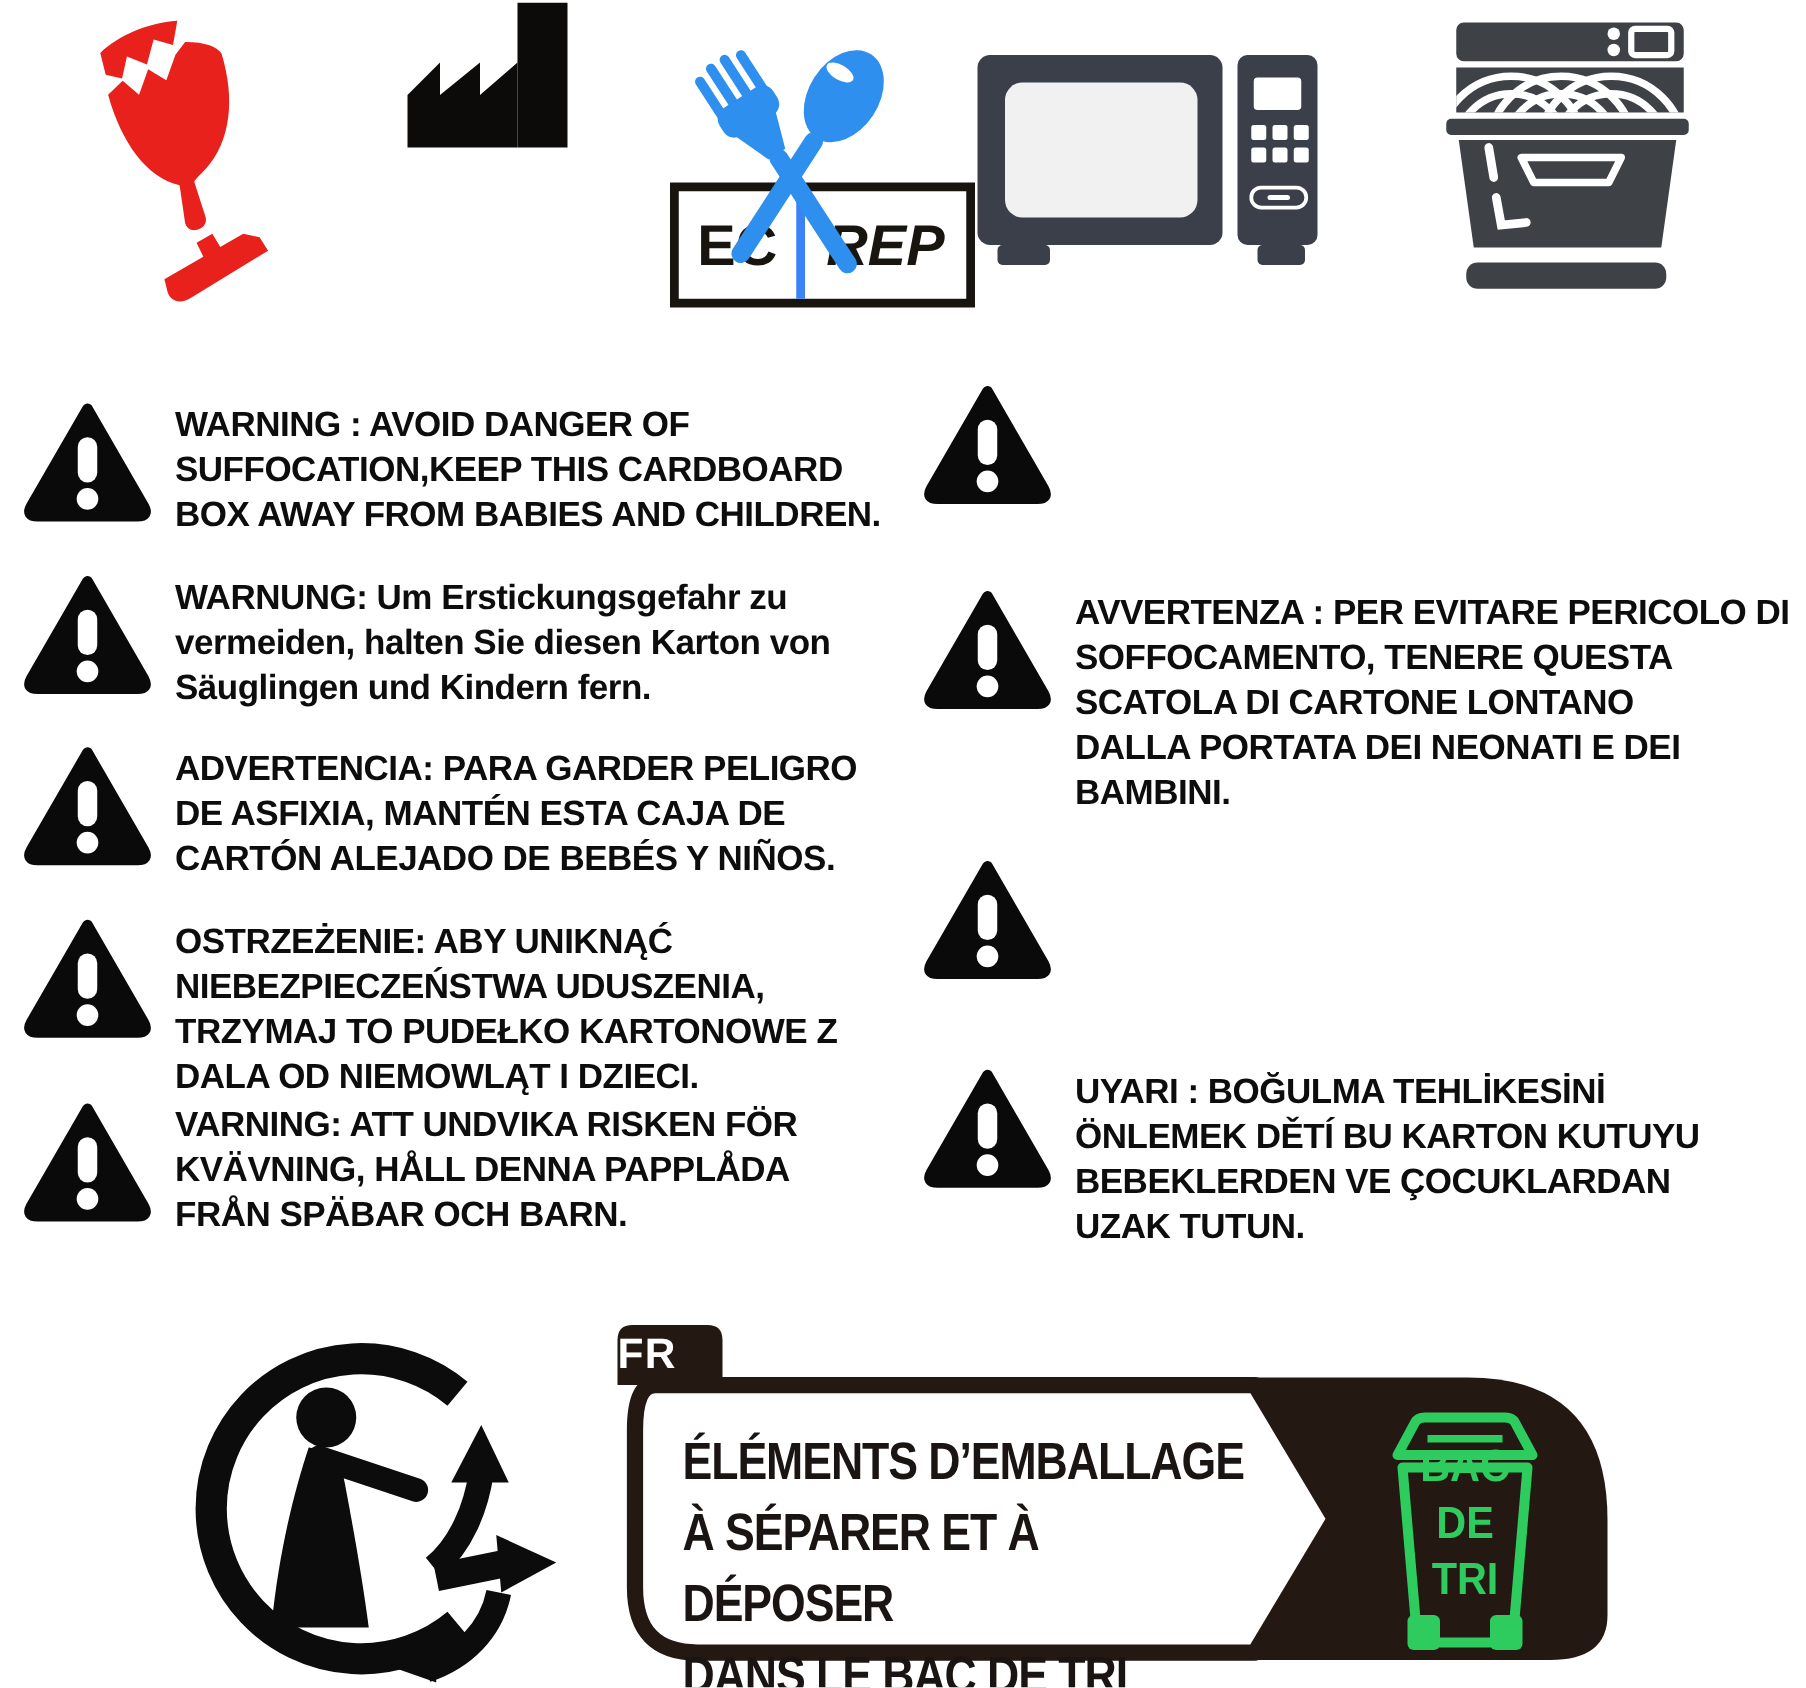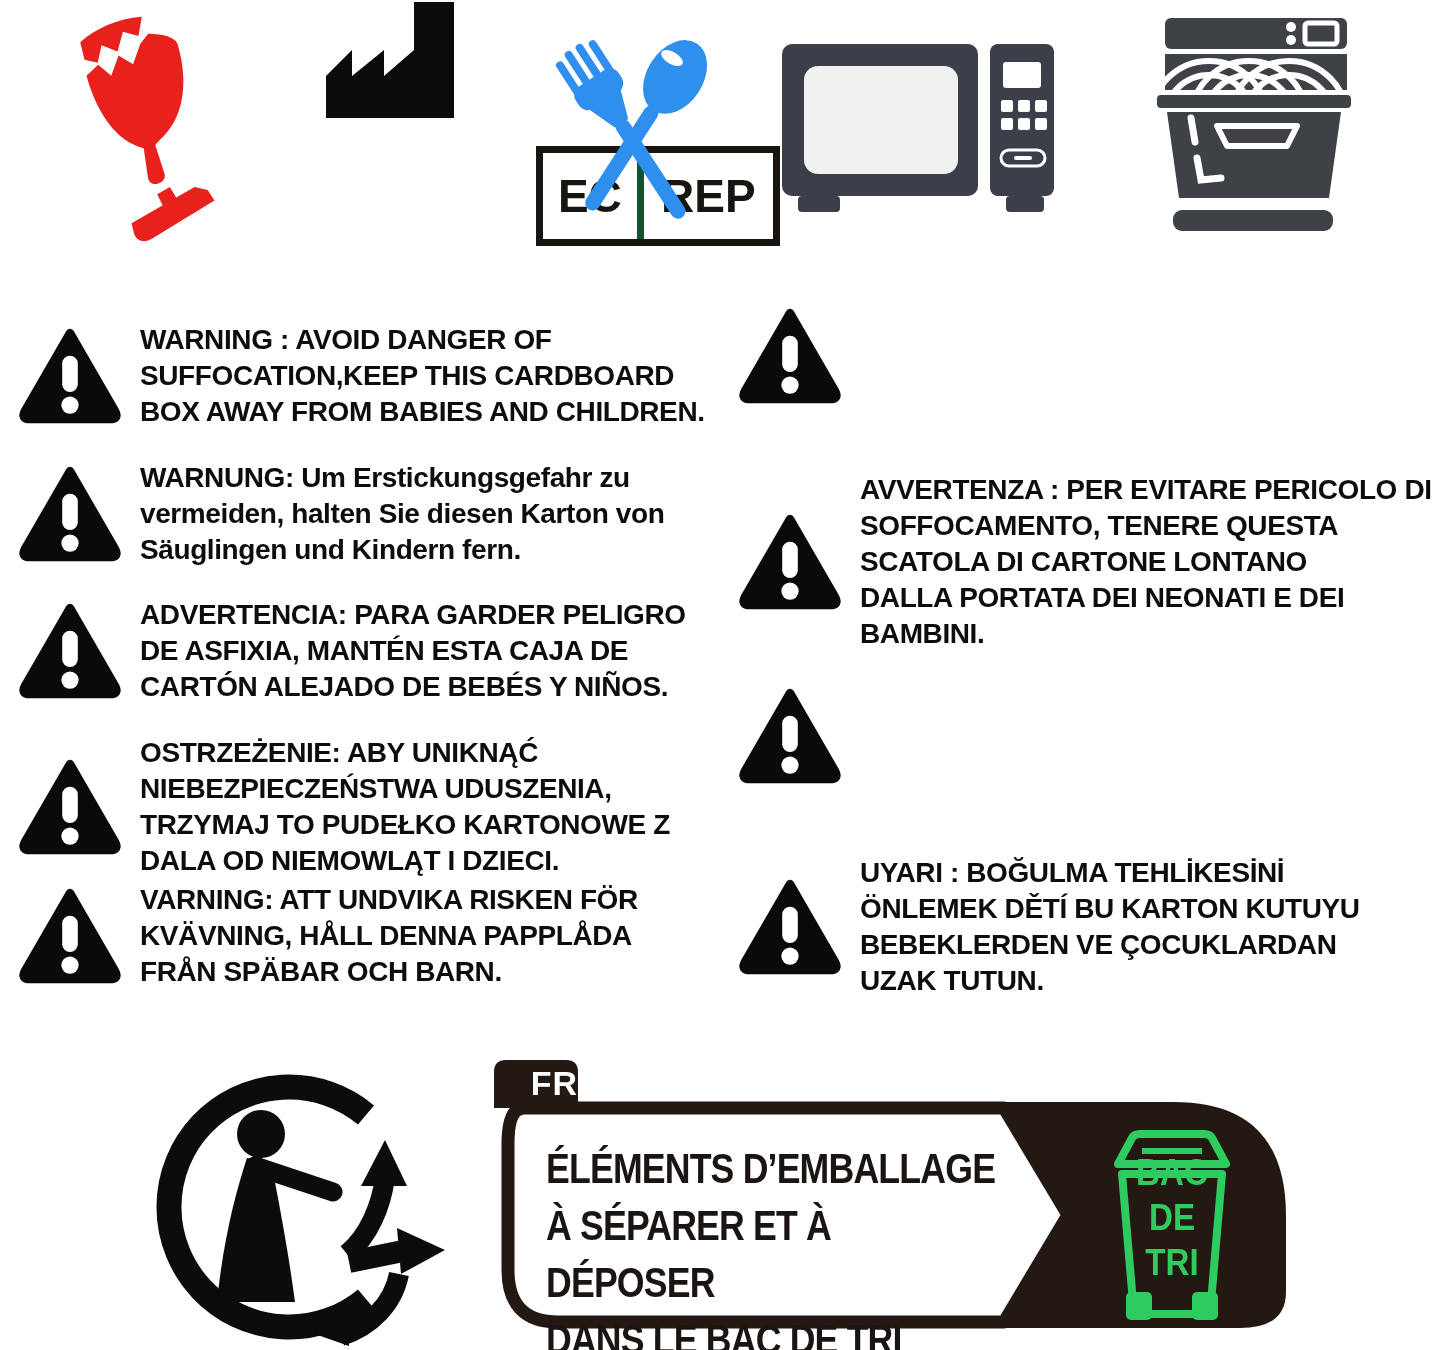--- a/index.html
+++ b/index.html
@@ -1,34 +1,34 @@
 <!DOCTYPE html>
 <html><head>
 <meta charset="utf-8">
 <style>
   html,body{margin:0;padding:0;background:#fff;}
   .page{position:relative;width:1445px;height:1350px;background:#ffffff;overflow:hidden;
         font-family:"Liberation Sans",sans-serif;}
   .abs{position:absolute;}
   
-  .warn-item{position:absolute;display:flex;align-items:center;}
+  .warn-item{position:absolute;display:flex;}
   .warn-item .tri{width:104px;height:97px;flex:0 0 auto;}
   .warn-text{font-weight:700;font-size:28px;line-height:36px;color:#0d0d0d;
              letter-spacing:-0.4px;white-space:pre-line;margin-left:18px;}
   .col-left .warn-text{width:565px;}
   .col-right .warn-text{width:580px;}
   
   .ecrep{position:absolute;left:268px;top:146px;width:244px;height:100px;
          border:7px solid #181410;display:flex;box-sizing:border-box;background:#fff;}
   .ecrep .cell{display:flex;align-items:center;justify-content:center;
                font-weight:700;font-size:46px;color:#181410;letter-spacing:0;}
   .ecrep .cell.ec{width:42%;}
-  .ecrep .cell.rep{width:58%;border-left:7px solid #14532d;}
+  .ecrep .cell.rep{width:58%;border-left:7px solid #3b82f6;font-style:italic;}
   
-  .fr-label{left:494px;top:1060px;width:84px;height:46px;line-height:46px;text-align:right;
+  .fr-label{left:494px;top:1060px;width:84px;height:46px;line-height:46px;text-align:left;
             color:#fff;font-weight:700;font-size:34px;letter-spacing:1px;}
   .banner-message{left:546px;top:1140px;width:540px;font-weight:700;font-size:42px;
             line-height:57px;color:#1a1512;letter-spacing:-1px;white-space:pre-line;
             transform:scaleX(.85);transform-origin:left top;}
   .bin-label{left:1122px;top:1150px;width:100px;text-align:center;font-weight:700;
             font-size:36px;line-height:45px;color:#2ecc5e;white-space:pre-line;
             transform:scaleX(.92);transform-origin:center top;letter-spacing:0;}
   .hidden-defs{position:absolute;width:0;height:0;overflow:hidden;}
 </style>
 </head>

